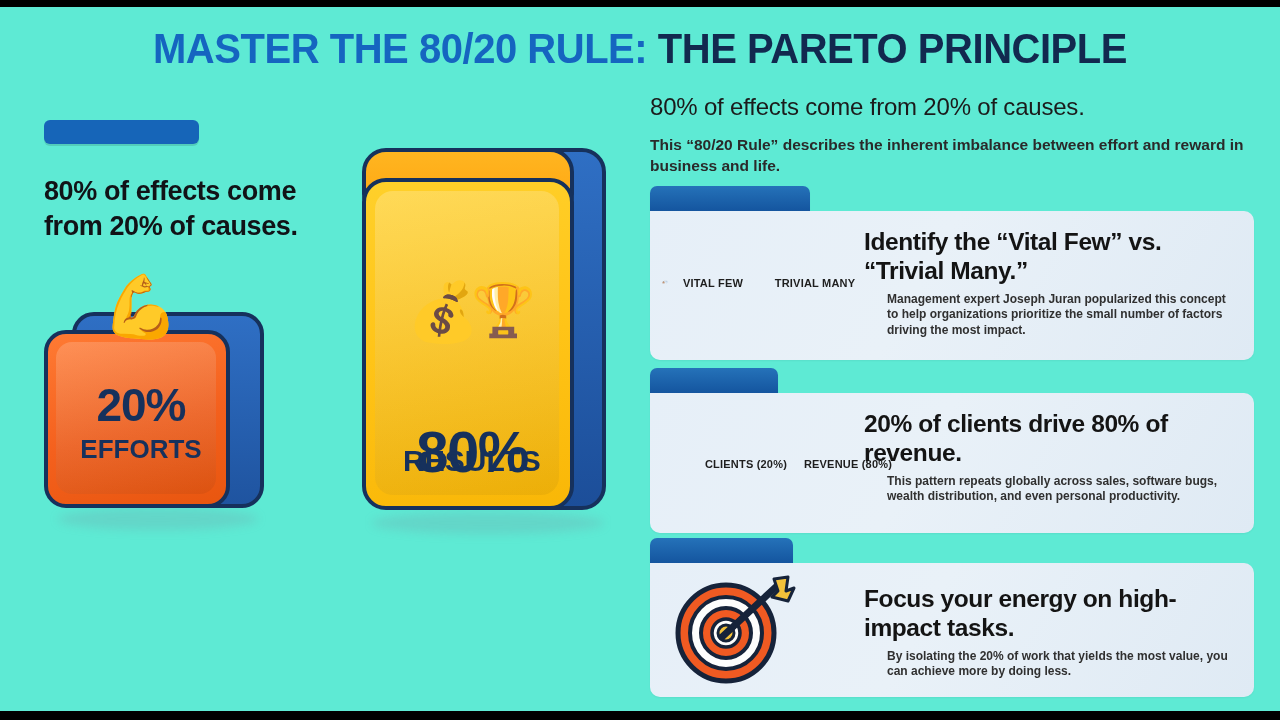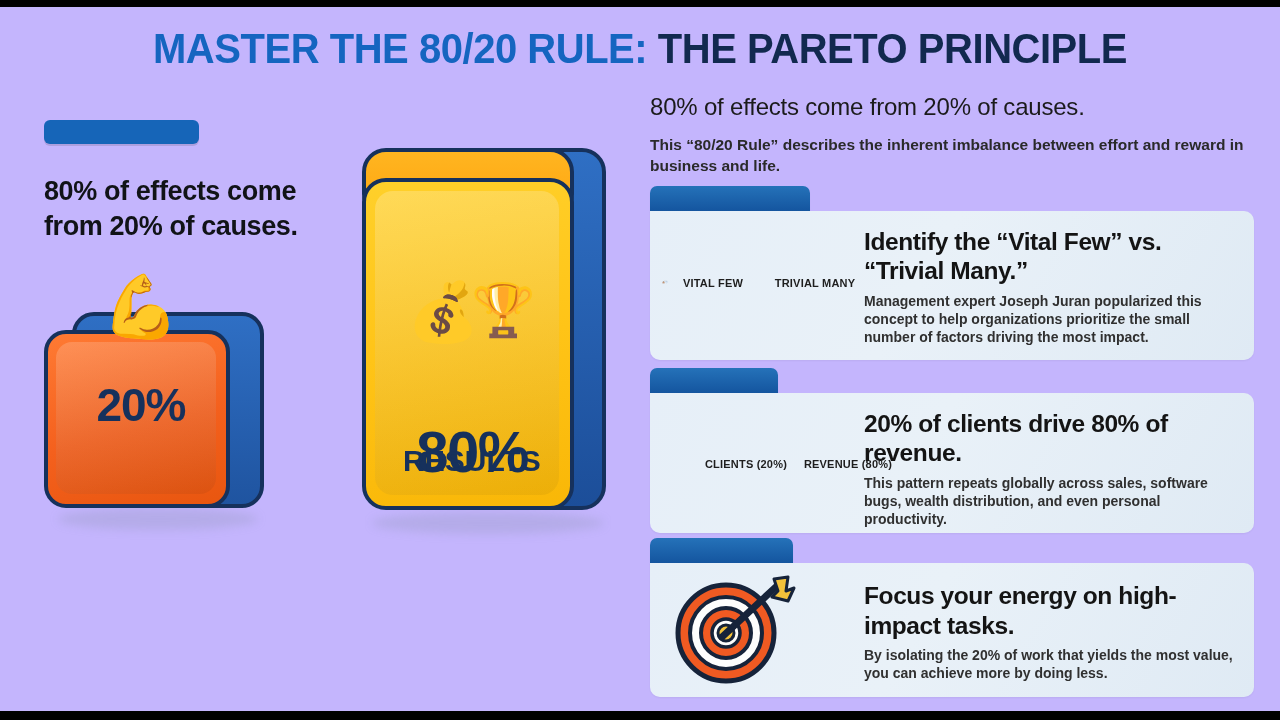--- a/index.html
+++ b/index.html
@@ -5,21 +5,21 @@
   * { box-sizing: border-box; margin: 0; padding: 0; }
   html, body {
     width: 1280px; height: 720px;
     background: #000;
     font-family: "Liberation Sans", sans-serif;
     overflow: hidden;
   }
   #stage {
     position: relative;
     width: 1280px; height: 720px;
-    background: #c4b5fd;
+    background: #5eead4;
     overflow: hidden;
   }
   .letterbox {
     position: absolute; left: 0; width: 1280px;
     background: #000; z-index: 60;
   }
   .letterbox.top { top: 0; height: 7px; }
   .letterbox.bottom { bottom: 0; height: 9px; }
 
   
@@ -165,22 +165,22 @@
     width: 198px; flex: 0 0 198px;
     display: flex; align-items: center;
     padding-top: 6px;
   }
   .card-body { flex: 1; padding-left: 4px; padding-top: 4px; }
   .card-heading {
     font-size: 24.5px; font-weight: bold; color: #141414;
     line-height: 1.2; letter-spacing: -0.4px;
   }
   .card-text {
-    margin-top: 6px; font-size: 14px; color: #303030;
-    line-height: 1.3; font-weight: bold;
+    margin-top: 6px; font-size: 12px; color: #303030;
+    line-height: 1.3; font-weight: bold; margin-left: 23px;
   }
   .visual-caption-row {
     display: flex; justify-content: center; gap: 12px;
     font-size: 11px; font-weight: bold; color: #1e1e1e;
     letter-spacing: 0.2px; margin-top: 2px;
   }
   .visual-caption-row .cap { width: 90px; text-align: center; }
 </style>
 </head>
 <body>
@@ -198,20 +198,21 @@
     <div id="left-head">80% of effects come from 20% of causes.</div>
   </div>
 
   <div class="shadow-ellipse" style="left:58px; top:508px; width:200px; height:22px;"></div>
   <div id="cube-efforts">
     <div class="side"></div>
     <div style="position:absolute;left:58px;top:-36px;font-size:62px;line-height:1;z-index:5;">💪</div>
     <div class="front">
       <div class="inner-face"></div>
       <div class="pct">20%</div>
+      <div class="lbl">EFFORTS</div>
     </div>
   </div>
 
   <div class="shadow-ellipse" style="left:372px; top:512px; width:232px; height:22px;"></div>
   <div id="cube-results">
     <div class="side"></div>
     <div class="top-face"></div>
     <div class="front">
       <div class="inner-face"></div>
       <div class="emoji-row">

